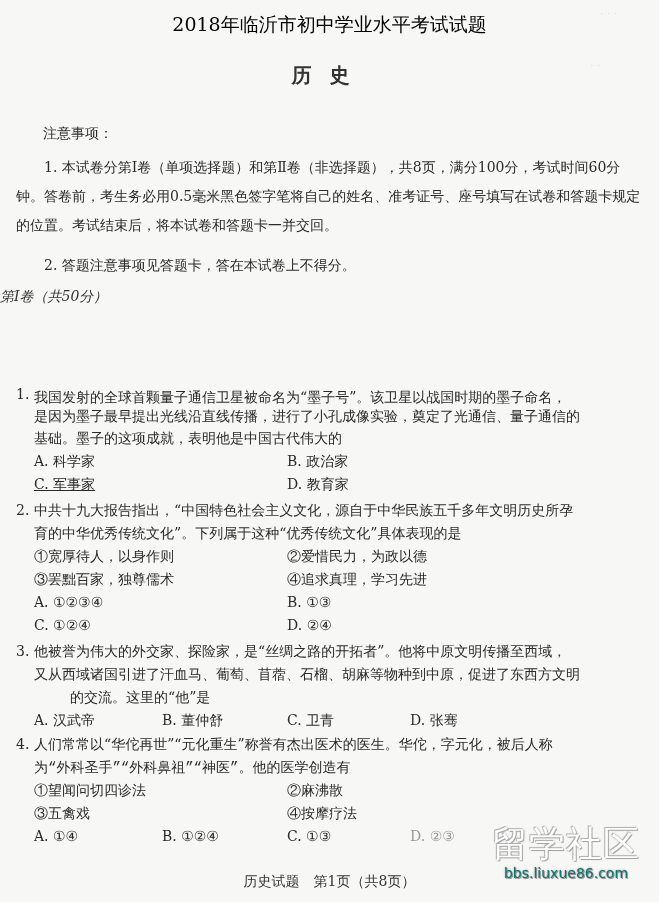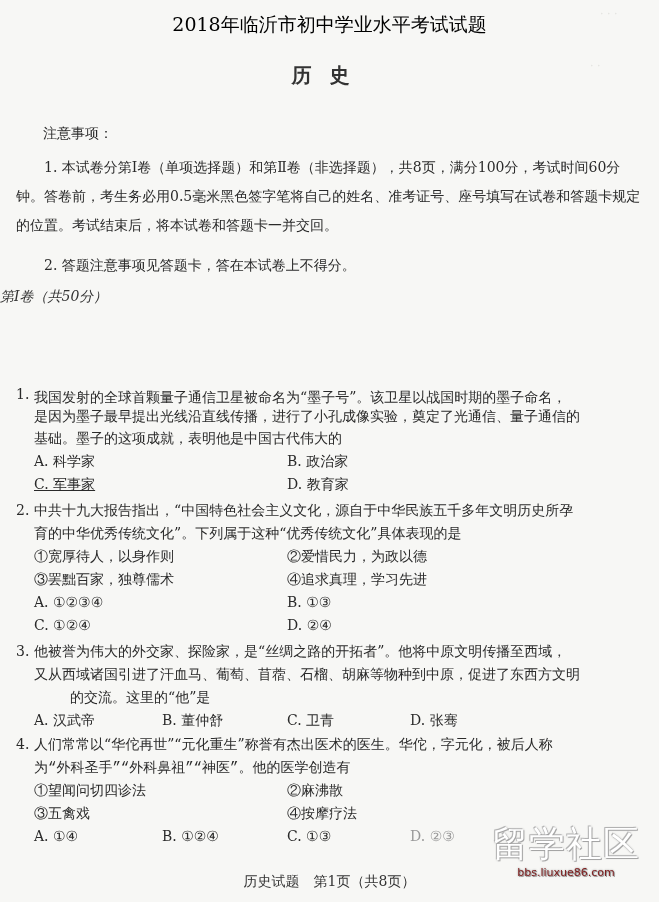--- a/index.html
+++ b/index.html
@@ -18,21 +18,21 @@
   .notice-head { left: 43px; top: 125px; }
   .para { left: 16px; width: 628px; white-space: normal; line-height: 29px; text-indent: 28px; font-size: 14px; }
   .section-title { left: 0; width: 659px; top: 288px; text-align: left; font-size: 14px; color: #333; font-style: italic; }
   .qline { position: absolute; white-space: nowrap; font-size: 14px; }
   .watermark {
     position: absolute; left: 486px; top: 823px; width: 160px; height: 70px;
     text-align: center; color: #fff;
   }
   .wm-logo { font-family: "DejaVu Sans", sans-serif; font-size: 36px; font-weight: normal; color: #fff;
     text-shadow: 0 0 2px #999, 1px 1px 0 #aaa, -1px -1px 0 #bbb; letter-spacing: 1px; line-height: 42px; }
-  .wm-url { font-family: "DejaVu Sans", sans-serif; font-size: 11px; color: #7f1d1d; text-shadow: 0 0 2px #888, 1px 1px 0 #999; line-height: 16px; }
+  .wm-url { font-family: "DejaVu Sans", sans-serif; font-size: 14px; color: #0f766e; text-shadow: 0 0 2px #888, 1px 1px 0 #999; line-height: 16px; }
   .footer { left: 0; width: 659px; top: 873px; text-align: center; font-size: 14px; color: #333; }
   .ghost { position: absolute; color: #e4e4e0; font-size: 11px; white-space: nowrap; }
 </style>
 </head>
 <body>
 
 <div class="page">
 
   <div class="ghost" style="left:600px;top:8px;">· · ·</div>
   <div class="ghost" style="left:590px;top:60px;">· ·</div>

